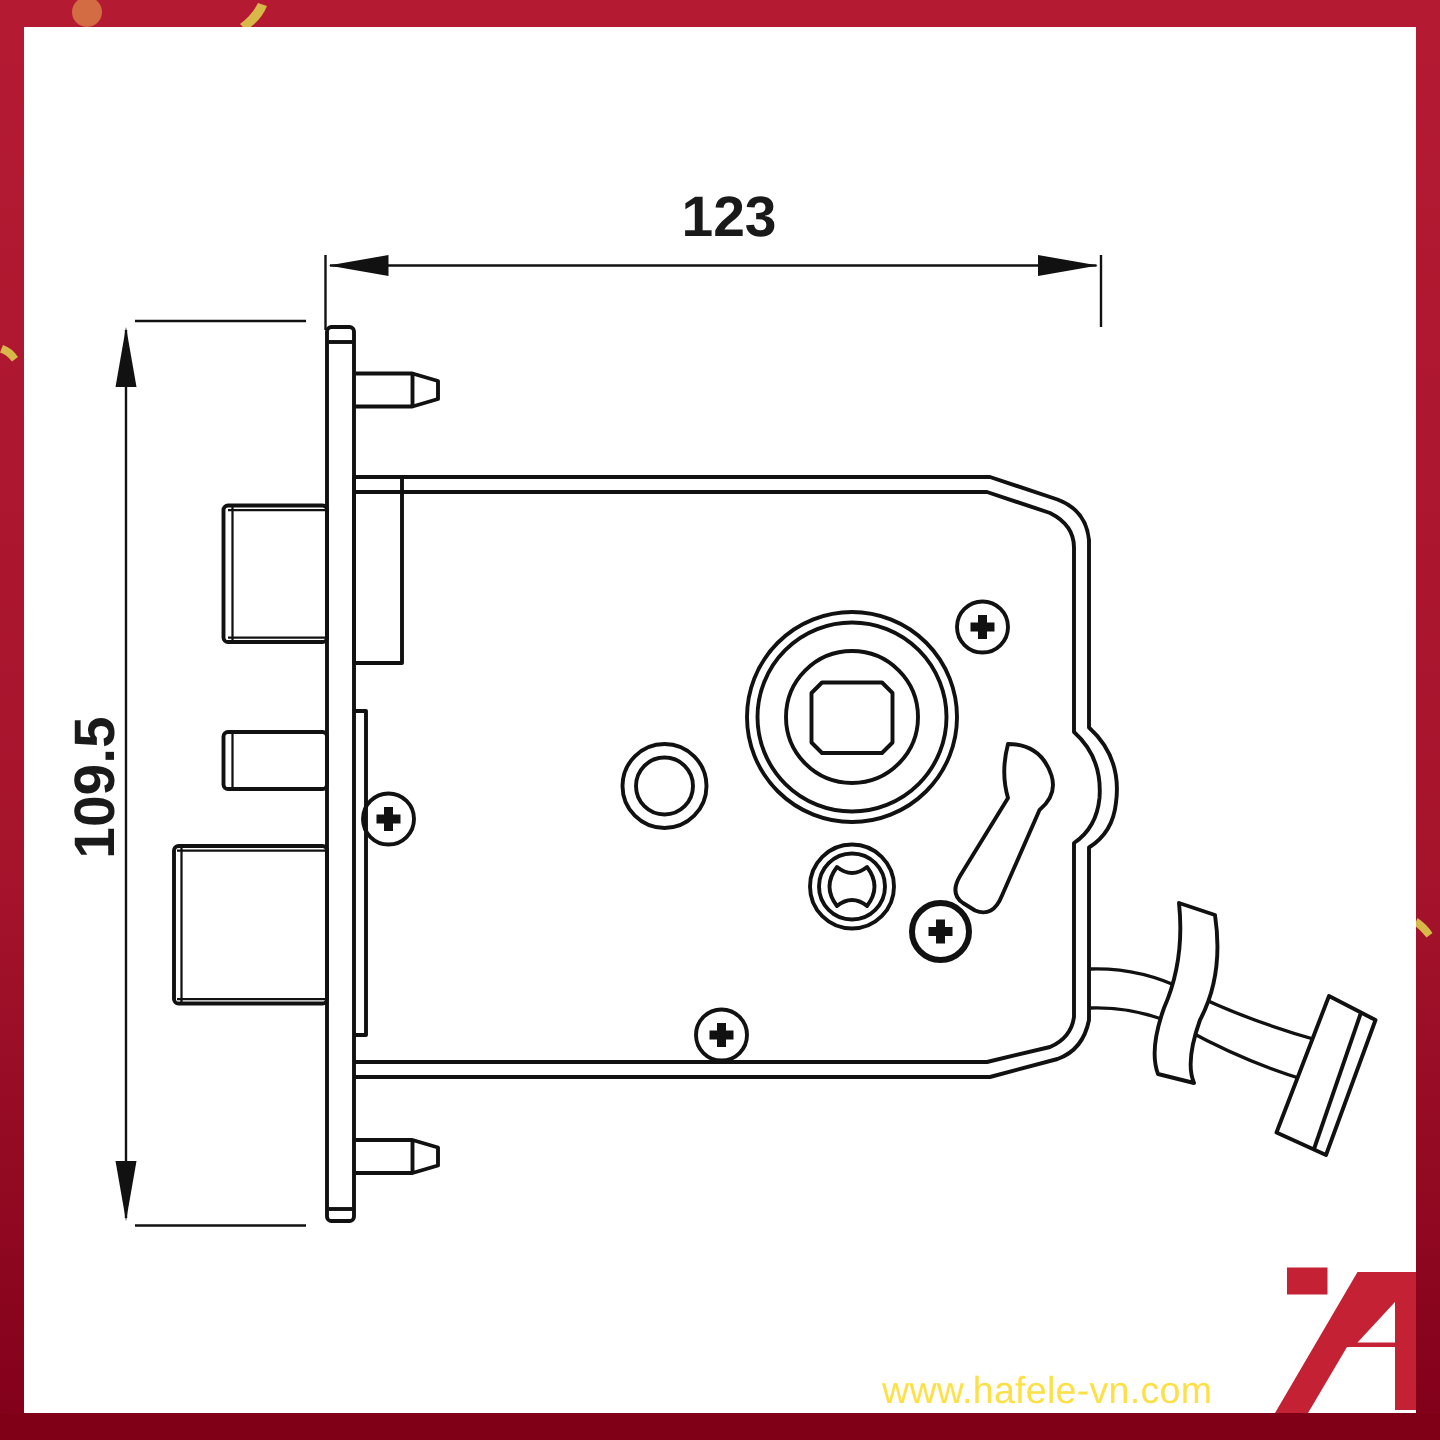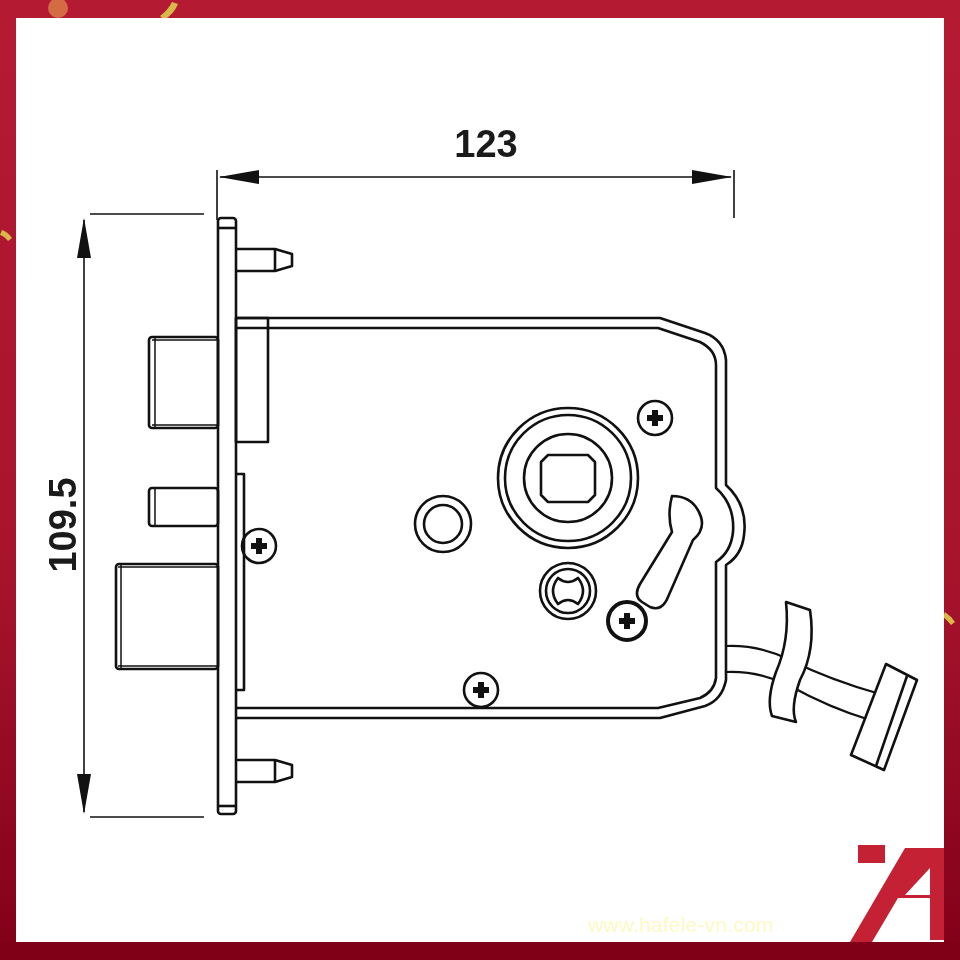--- a/index.html
+++ b/index.html
@@ -4,21 +4,21 @@
 <style>
   html, body { margin:0; padding:0; }
   body { width:960px; height:960px; position:relative; overflow:hidden; background:#b51a33; font-family:"Liberation Sans", sans-serif; }
   .frame { position:absolute; left:0; top:0; width:960px; height:960px;
     background: linear-gradient(180deg, #b51a33 0%, #a6142c 60%, #82001a 100%); }
   .canvas { position:absolute; left:16px; top:18px; width:928px; height:924px; background:#ffffff; }
   .bottom-bar { position:absolute; left:0; top:942px; width:960px; height:18px; background:#800018; }
   .confetti { position:absolute; }
   svg.drawing { position:absolute; left:0; top:0; }
   .dim-text { font-family:"Liberation Sans", sans-serif; font-weight:bold; fill:#1a1a1a; }
-  .url { position:absolute; left:588px; top:913px; font-size:21px; color:#fef9c3; letter-spacing:0.2px; font-family:"Liberation Sans", sans-serif; }
+  .url { position:absolute; left:588px; top:913px; font-size:25px; color:#fde047; letter-spacing:0.2px; font-family:"Liberation Sans", sans-serif; }
 </style>
 </head>
 <body>
 
 <div class="frame"></div>
 <div class="bottom-bar"></div>
 
 <svg class="confetti" style="left:0;top:0" width="960" height="960">
   <path d="M160 16 q8 -6 12 -14 l6 2 q-4 10 -14 16 z" fill="#d9b84a"></path>
   <circle cx="58" cy="8" r="10" fill="#e8a34e" opacity="0.6"></circle>

